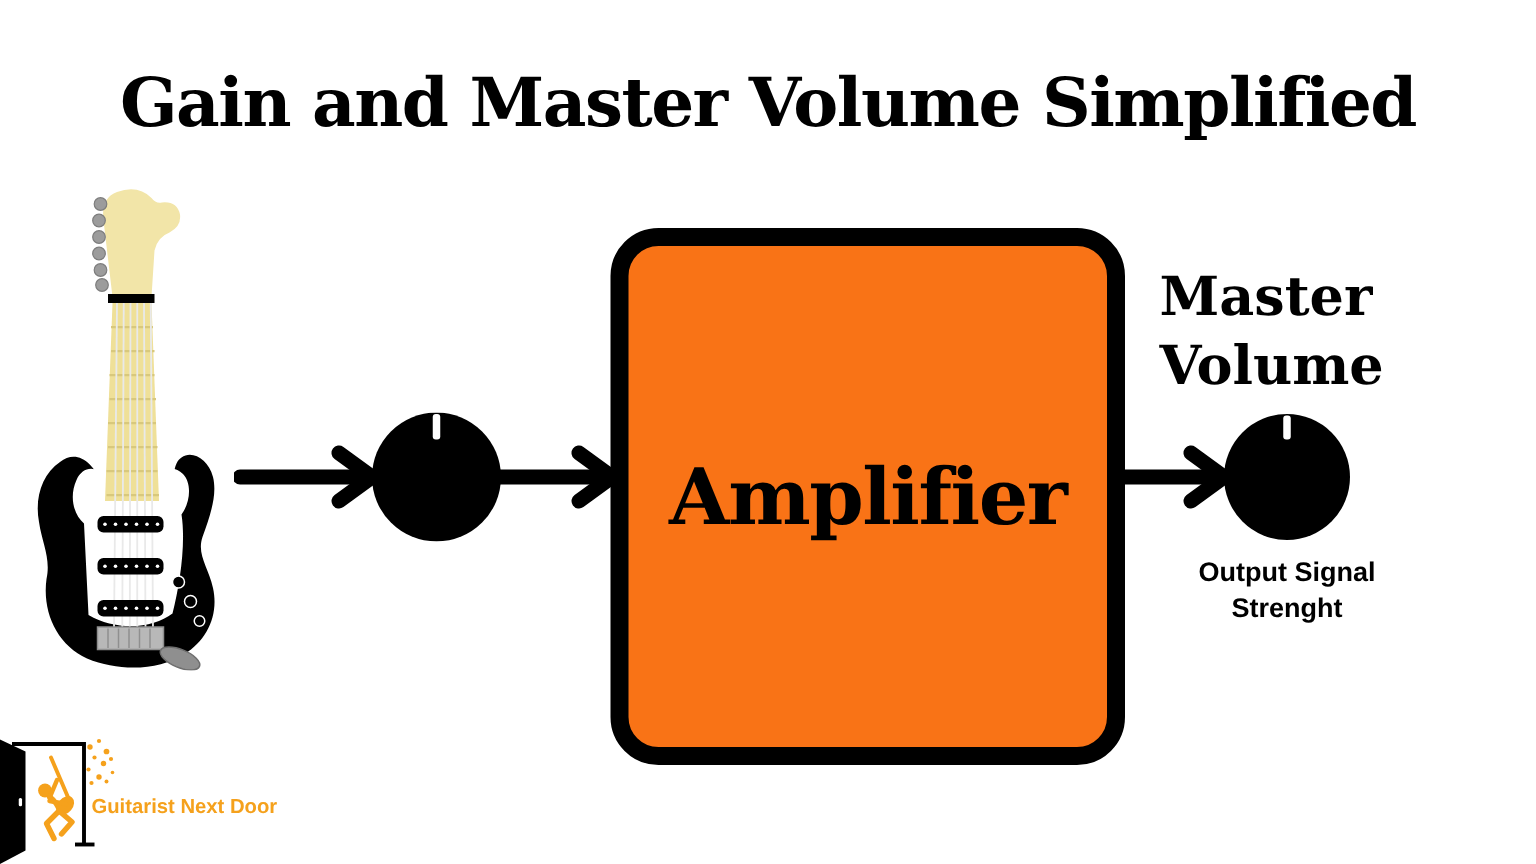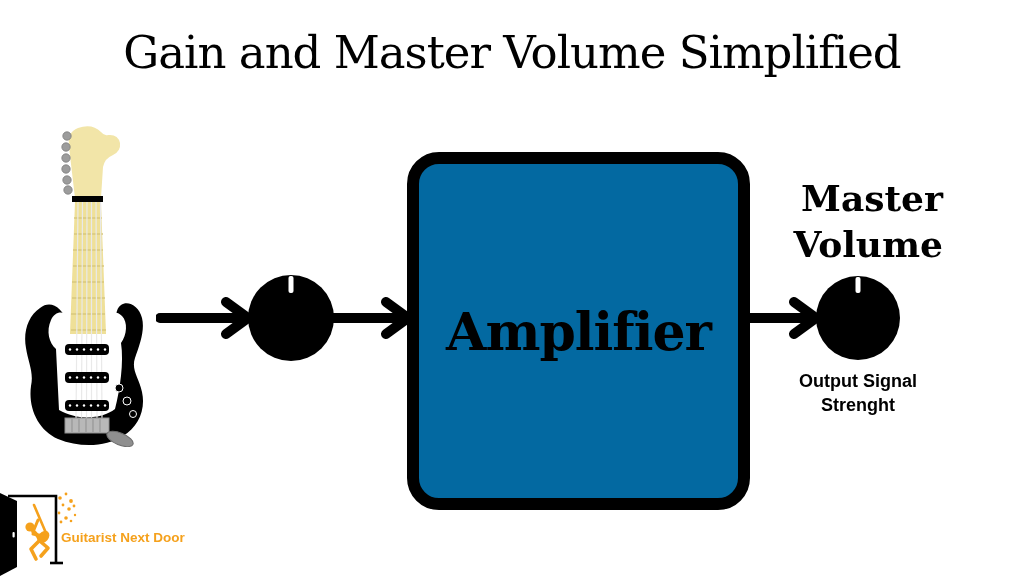--- a/index.html
+++ b/index.html
@@ -1,33 +1,33 @@
 <!DOCTYPE html>
 <html style="--ink: #000000; --background: #FFFFFF; --logo-orange: #F5A11C; --guitar-headstock: #F2E5A8; --guitar-neck: #EFE098;"><head>
 <meta charset="utf-8">
 <style>
   html,body{margin:0;padding:0;}
   body{width:1024px;height:576px;background:var(--background,#fff);overflow:hidden;
        font-family:"DejaVu Serif","Liberation Serif",serif;}
   .page{position:relative;width:1024px;height:576px;}
 
-  .title{position:absolute;left:0;right:0;top:26px;margin:0;text-align:center;
-         font-size:45px;font-weight:normal;letter-spacing:-1px;color:var(--ink,#000);}
+  .title{position:absolute;left:0;right:0;top:26px;margin:16px;text-align:center;
+         font-size:45px;font-weight:bold;letter-spacing:-1px;color:var(--ink,#000);}
 
   .abs{position:absolute;}
 
   
   .ink-fill{fill:var(--ink,#000);}
   .ink-stroke{stroke:var(--ink,#000);fill:none;}
   .amp-box{position:absolute;left:407px;top:152px;width:343px;height:358px;box-sizing:border-box;
-           border:12px solid var(--ink,#000);border-radius:32px;background:#0369a1;
+           border:12px solid var(--ink,#000);border-radius:32px;background:#f97316;
            display:flex;align-items:center;justify-content:center;}
   .amp-label{font-size:52px;font-weight:bold;color:var(--ink,#000);letter-spacing:-1px;}
 
-  .knob-label{position:absolute;text-align:right;font-weight:bold;color:var(--ink,#000);}
+  .knob-label{position:absolute;text-align:left;font-weight:bold;color:var(--ink,#000);}
   .gain-label{left:211px;top:220px;width:160px;font-size:37px;}
   .master-label{left:773px;top:176px;width:170px;font-size:36px;line-height:1.27;}
 
   .sub-label{position:absolute;text-align:center;font-family:"Liberation Sans","DejaVu Sans",sans-serif;
              font-weight:bold;font-size:18px;line-height:1.35;color:var(--ink,#000);}
   .gain-sub{left:216px;top:369px;width:150px;}
   .master-sub{left:783px;top:369px;width:150px;}
 
   
   .orange-fill{fill:var(--logo-orange,#F5A11C);}

